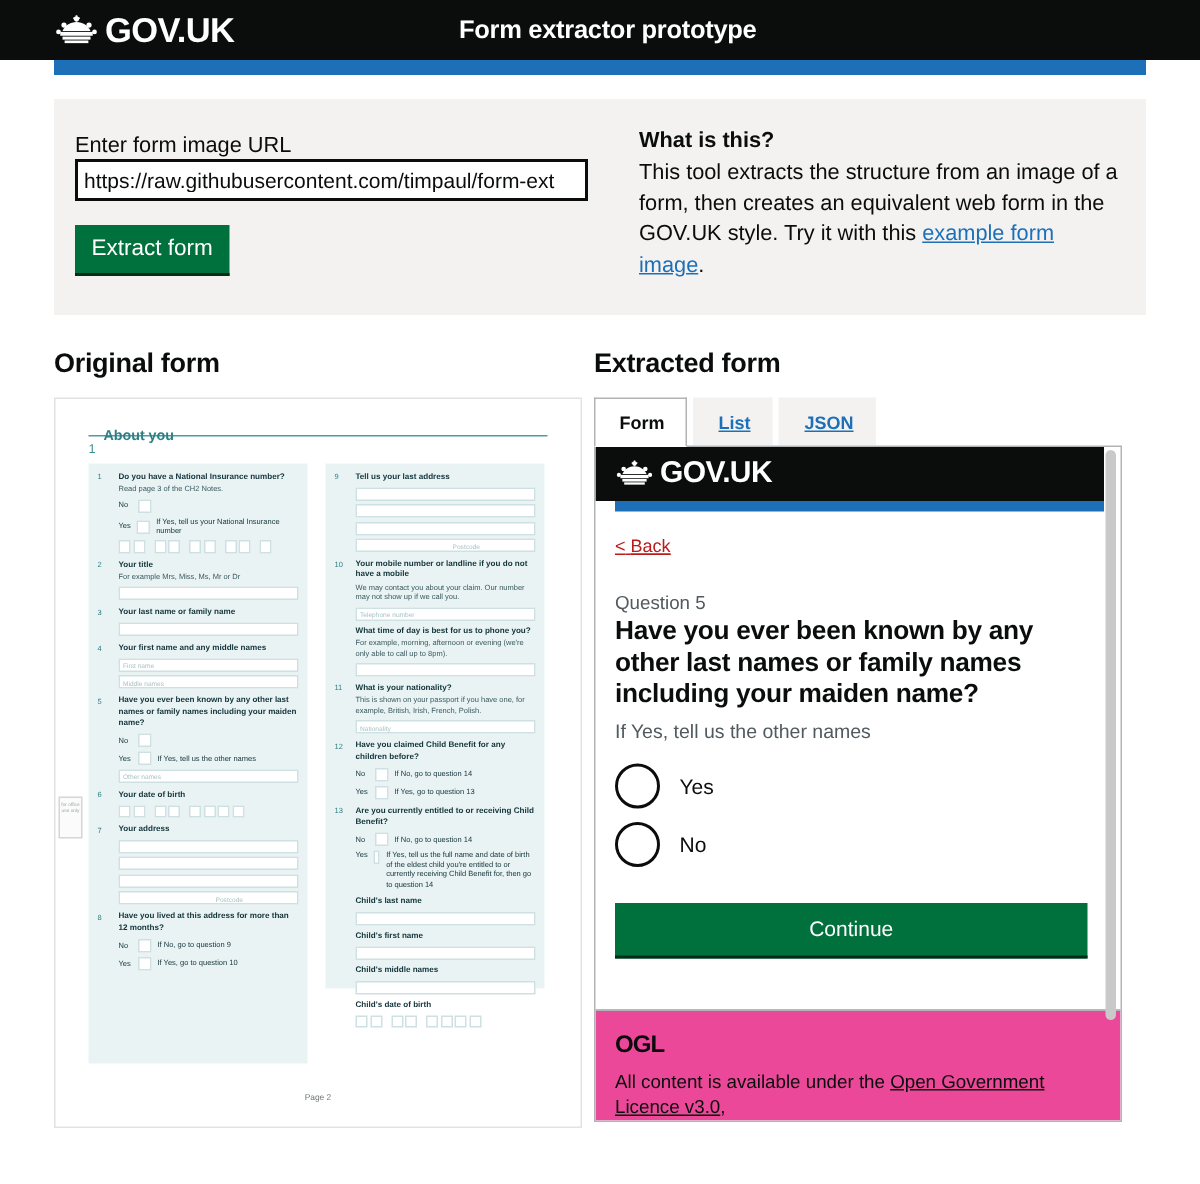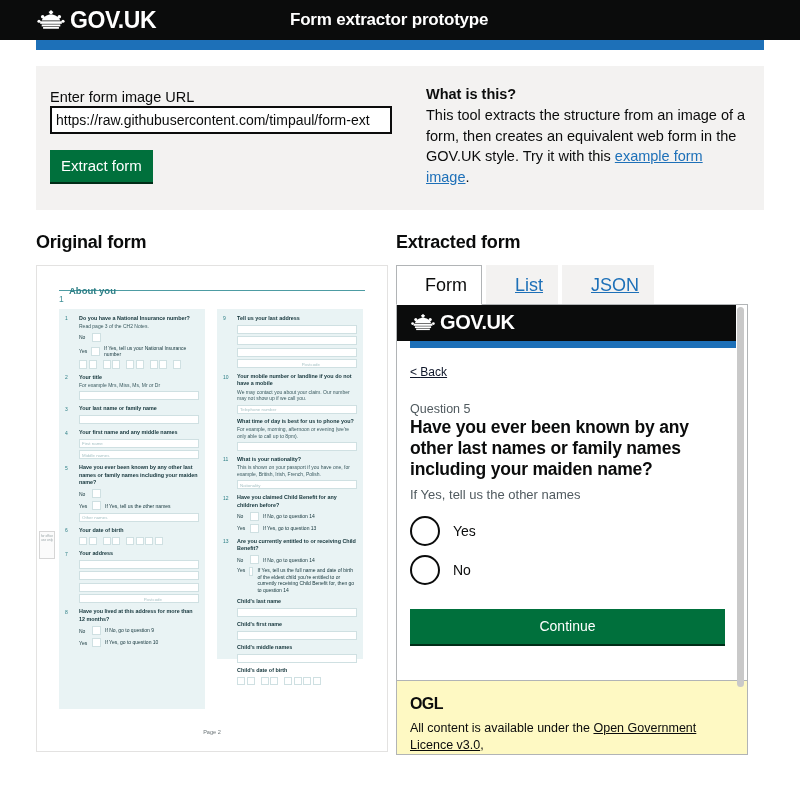--- a/index.html
+++ b/index.html
@@ -32,21 +32,21 @@
   }
   .header-brand {
     color: #ffffff;
     font-size: 23px;
     font-weight: bold;
     letter-spacing: -0.4px;
     line-height: 1;
   }
   .header-title {
     position: absolute;
-    left: 290px;
+    left: 306px;
     color: #ffffff;
     font-size: 17px;
     font-weight: bold;
     letter-spacing: -0.2px;
   }
   .blue-bar {
     height: 10px;
     background: #1d70b8;
     margin: 0 36px;
   }
@@ -205,29 +205,30 @@
     text-align: center; margin-top: 2px; line-height: 1.3;
   }
   .scan-pagenum {
     position: absolute; left: 0; right: 0; bottom: 16px;
     text-align: center; font-size: 5.6px; color: #6d7679;
   }
 
   
   .tabs { display: flex; align-items: flex-end; }
   .tab {
-    font-size: 18px;
-    padding: 9px 14px 8px 28px;
+    font-size: 12px;
+    padding: 9px 14px 8px 16px;
     background: #f3f2f1;
     color: #1d70b8;
     text-decoration: underline;
     cursor: pointer;
     margin-right: 4px;
     border: 1px solid transparent;
     border-bottom: none;
+    font-weight: bold;
   }
   .tab.active {
     background: #ffffff;
     color: #0b0c0c;
     text-decoration: none;
     border: 1px solid #b1b4b6;
     border-bottom: 1px solid #ffffff;
     position: relative;
     z-index: 2;
     margin-bottom: -1px;
@@ -248,21 +249,21 @@
     margin: 0 11px 0 0;
   }
   .pv-crown { width: 26px; height: 19px; }
   .pv-brand {
     color: #fff; font-size: 20px; font-weight: bold;
     letter-spacing: -0.4px; margin-left: 4px;
   }
   .pv-blue { height: 7px; background: #1d70b8; margin: 0 11px 0 13px; }
   .pv-body { padding: 14px 22px 0 13px; }
   .pv-back {
-    font-size: 12px; color: #0f172a;
+    font-size: 12px; color: #b91c1c;
     display: inline-block;
   }
   .pv-back u { text-decoration: underline; }
   .pv-caption {
     font-size: 12.5px; color: #505a5f; margin: 22px 0 1px 0;
   }
   .pv-question {
     font-size: 17.5px; font-weight: bold; line-height: 1.22;
     margin: 0 0 6px 0; letter-spacing: -0.2px;
   }
@@ -284,21 +285,21 @@
     font-family: "Liberation Sans", sans-serif;
     font-size: 14px;
     padding: 9px 0 10px 0;
     cursor: pointer;
     text-align: center;
   }
   .pv-footer {
     position: absolute;
     left: 0; right: 0; bottom: 0;
     border-top: 1px solid #b1b4b6;
-    background: #fef9c3;
+    background: #ec4899;
     padding: 14px 22px 0 13px;
     height: 74px;
   }
   .ogl {
     font-size: 16px; font-weight: bold; letter-spacing: -0.6px;
     margin: 0 0 7px 0;
   }
   .pv-footer-text {
     font-size: 12.5px; line-height: 1.4; margin: 0;
   }

